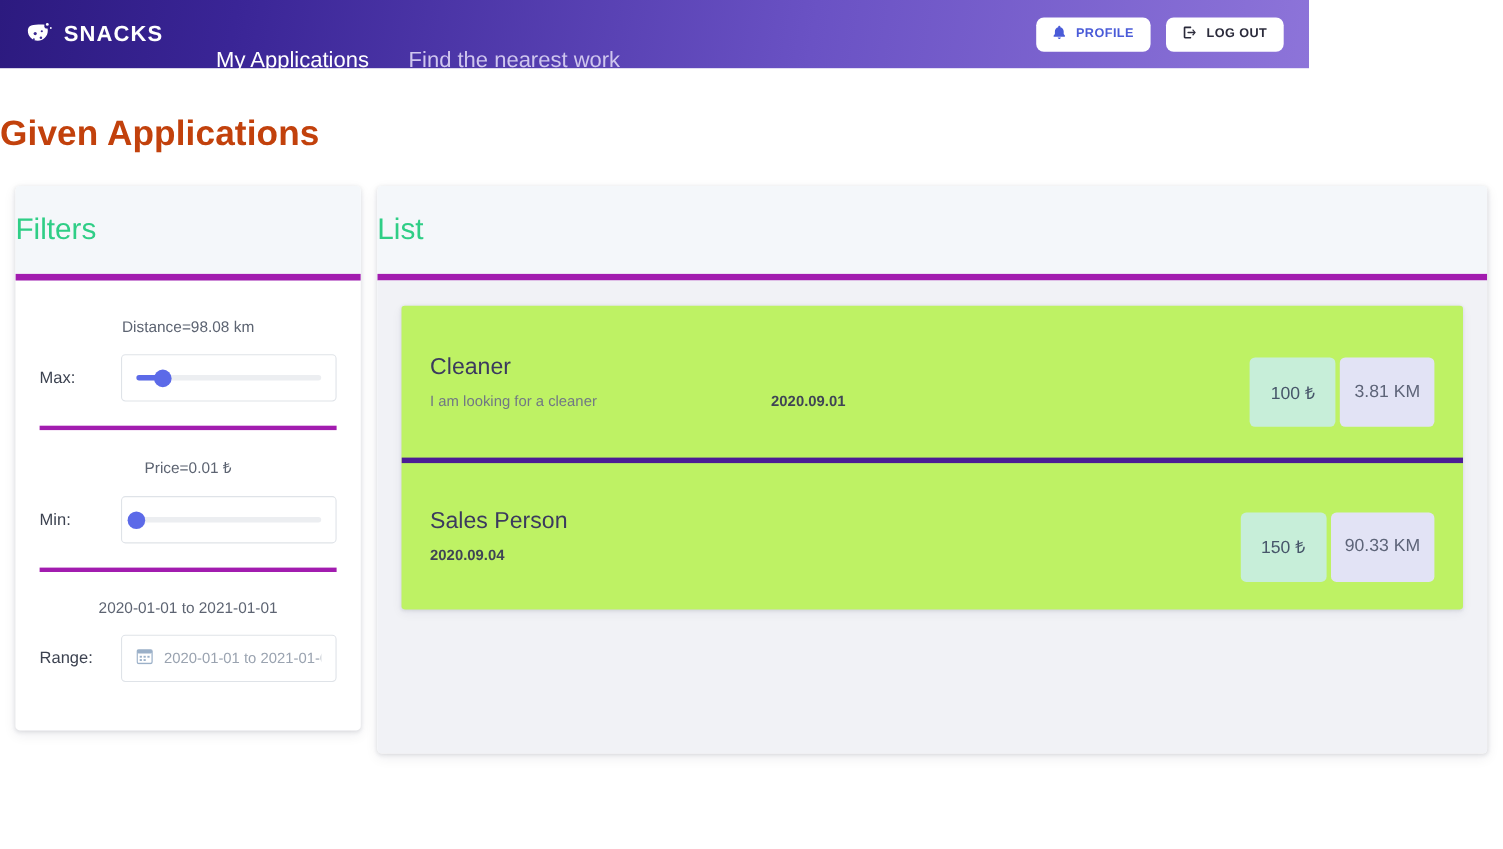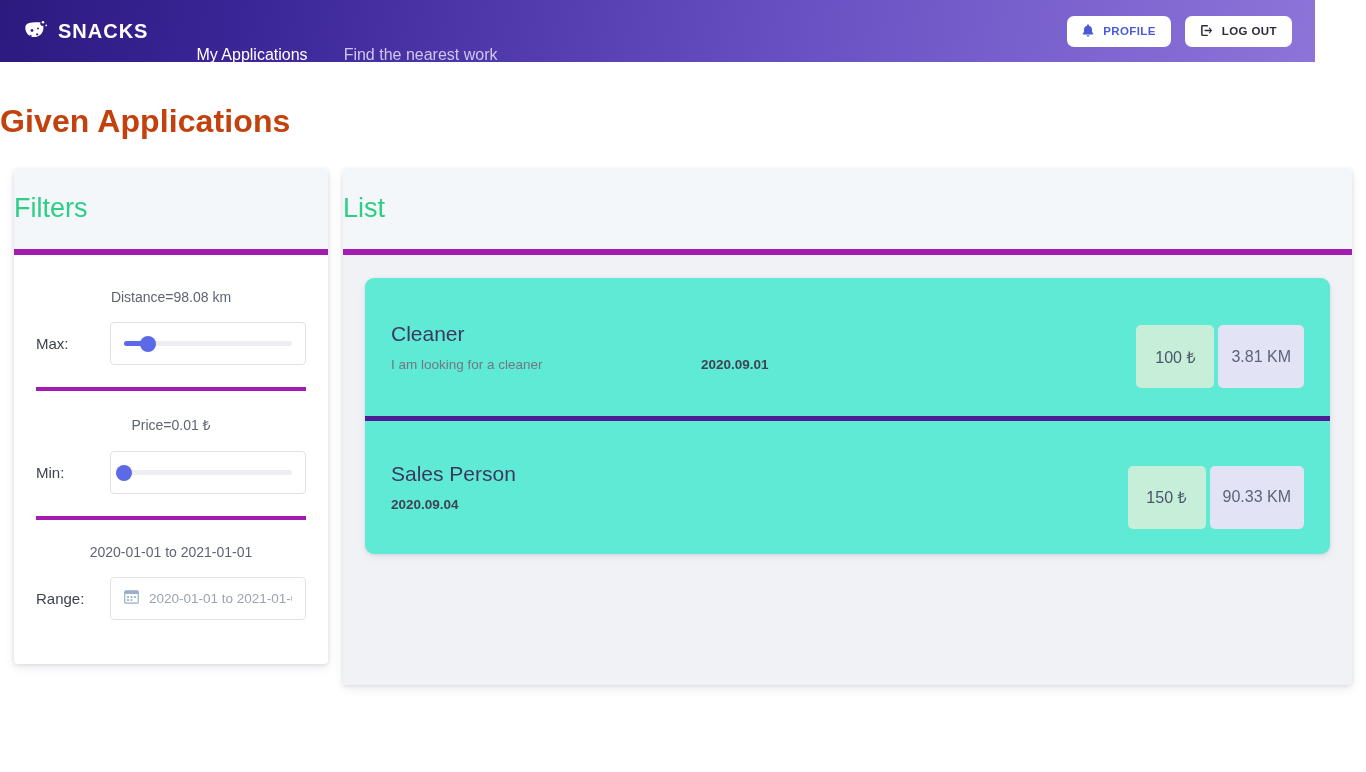--- a/index.html
+++ b/index.html
@@ -8,21 +8,21 @@
     width: 1366px;
     height: 772px;
     background: #ffffff;
     font-family: "Liberation Sans", sans-serif;
     overflow: hidden;
   }
 
   
   .navbar {
     position: relative;
-    width: 1315px;
+    width: 1190px;
     height: 62px;
     background: linear-gradient(100deg, #2c1a7f 0%, #3a2596 18%, #6a52c4 62%, #8d74d9 100%);
     display: flex;
     align-items: center;
     padding: 0 23px;
   }
   .brand {
     display: flex;
     align-items: center;
     gap: 9px;
@@ -37,21 +37,21 @@
     font-size: 20px;
     font-weight: bold;
     letter-spacing: 1.0px;
   }
   .nav-links {
     display: flex;
     align-items: center;
     gap: 36px;
   }
   .nav-link {
-    font-size: 16px;
+    font-size: 20px;
     color: #cfc6ee;
     text-decoration: none;
     white-space: nowrap;
     margin-top: 48px;
   }
   .nav-link.active { color: #ffffff; font-weight: normal; }
 
   .nav-right {
     margin-left: auto;
     display: flex;
@@ -196,22 +196,22 @@
     min-height: 516px;
     display: flex;
     flex-direction: column;
   }
   .list-body {
     background: #f1f2f6;
     flex: 1;
     padding: 23px 22px 26px;
   }
   .list-inner {
-    background: #5eead4;
-    border-radius: 9px;
+    background: #bef264;
+    border-radius: 3px;
     box-shadow: 0 1px 3px rgba(30,35,60,0.10), 0 3px 10px rgba(30,35,60,0.06);
     overflow: hidden;
   }
   .list-item {
     position: relative;
     padding: 24px 26px 25px;
     min-height: 138px;
     display: flex;
     align-items: center;
   }

